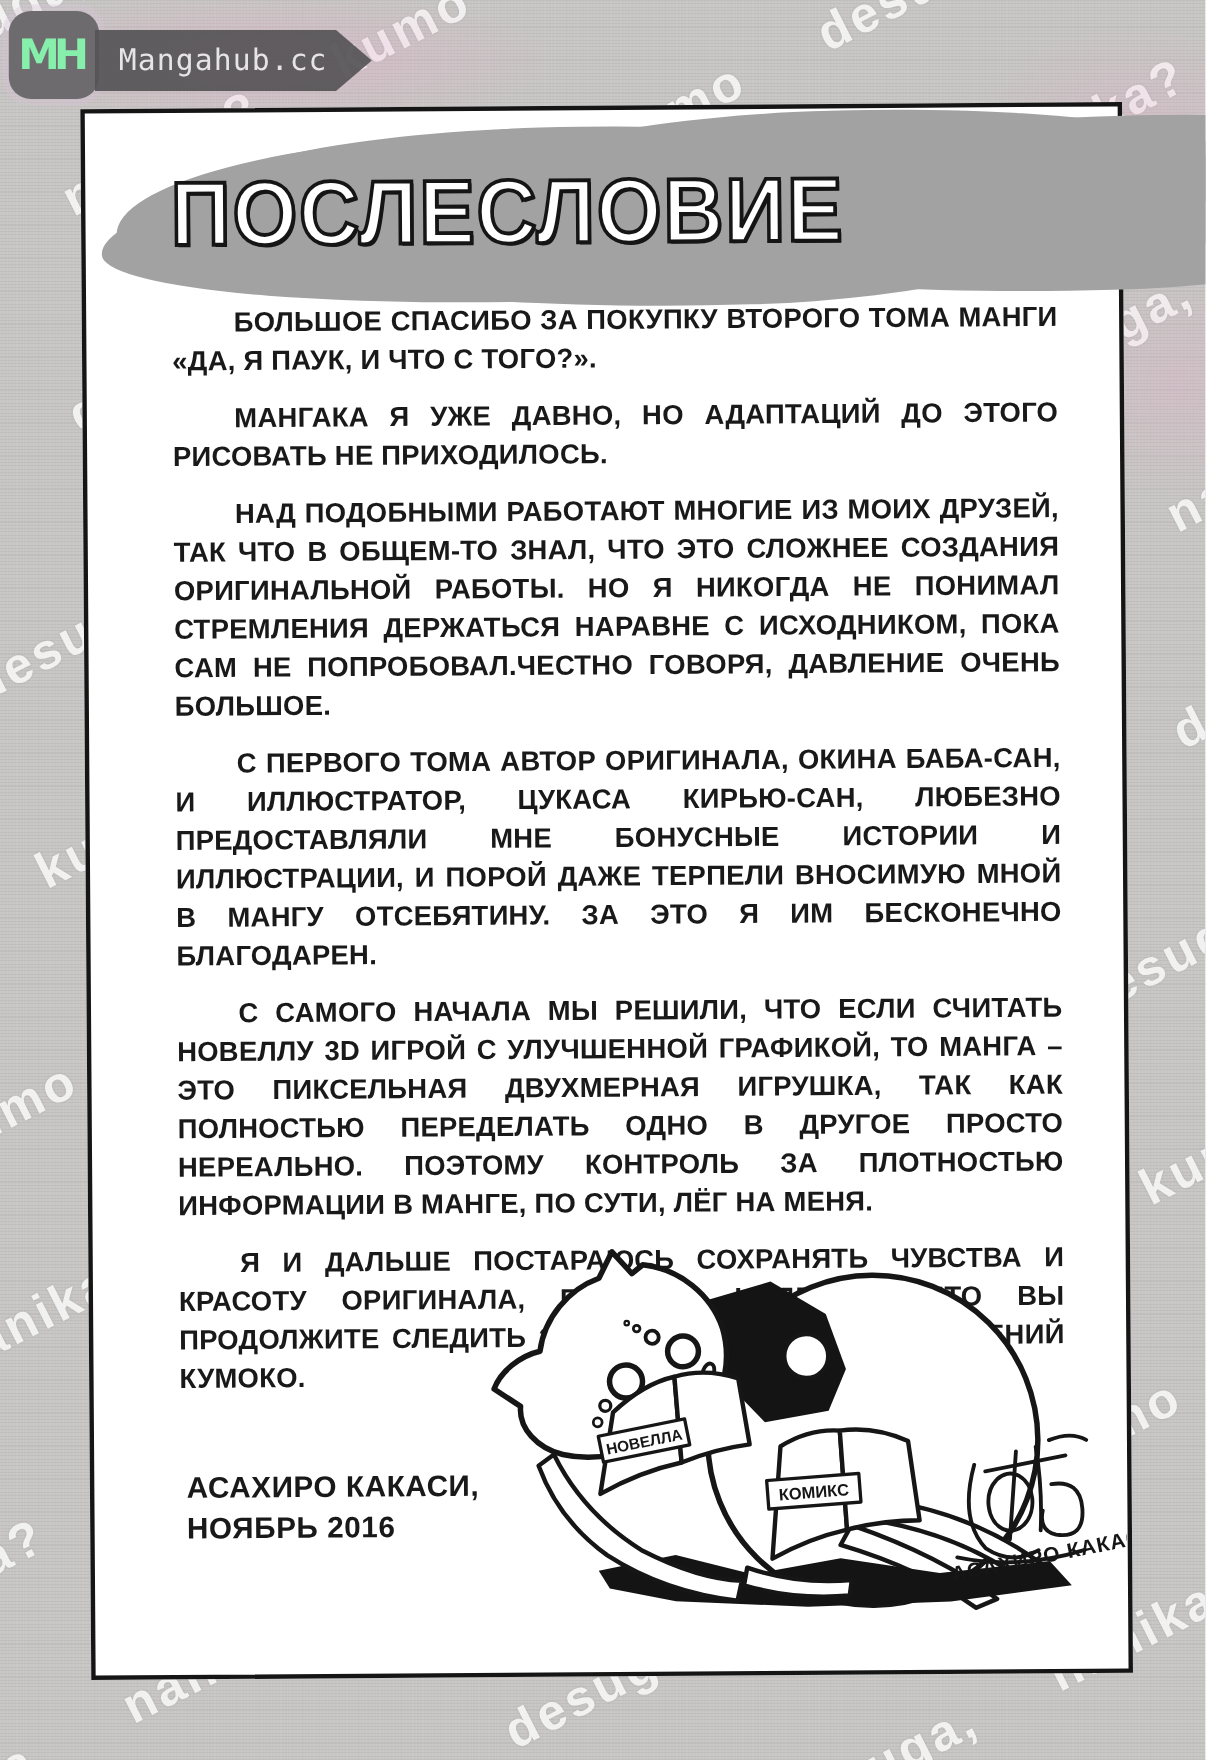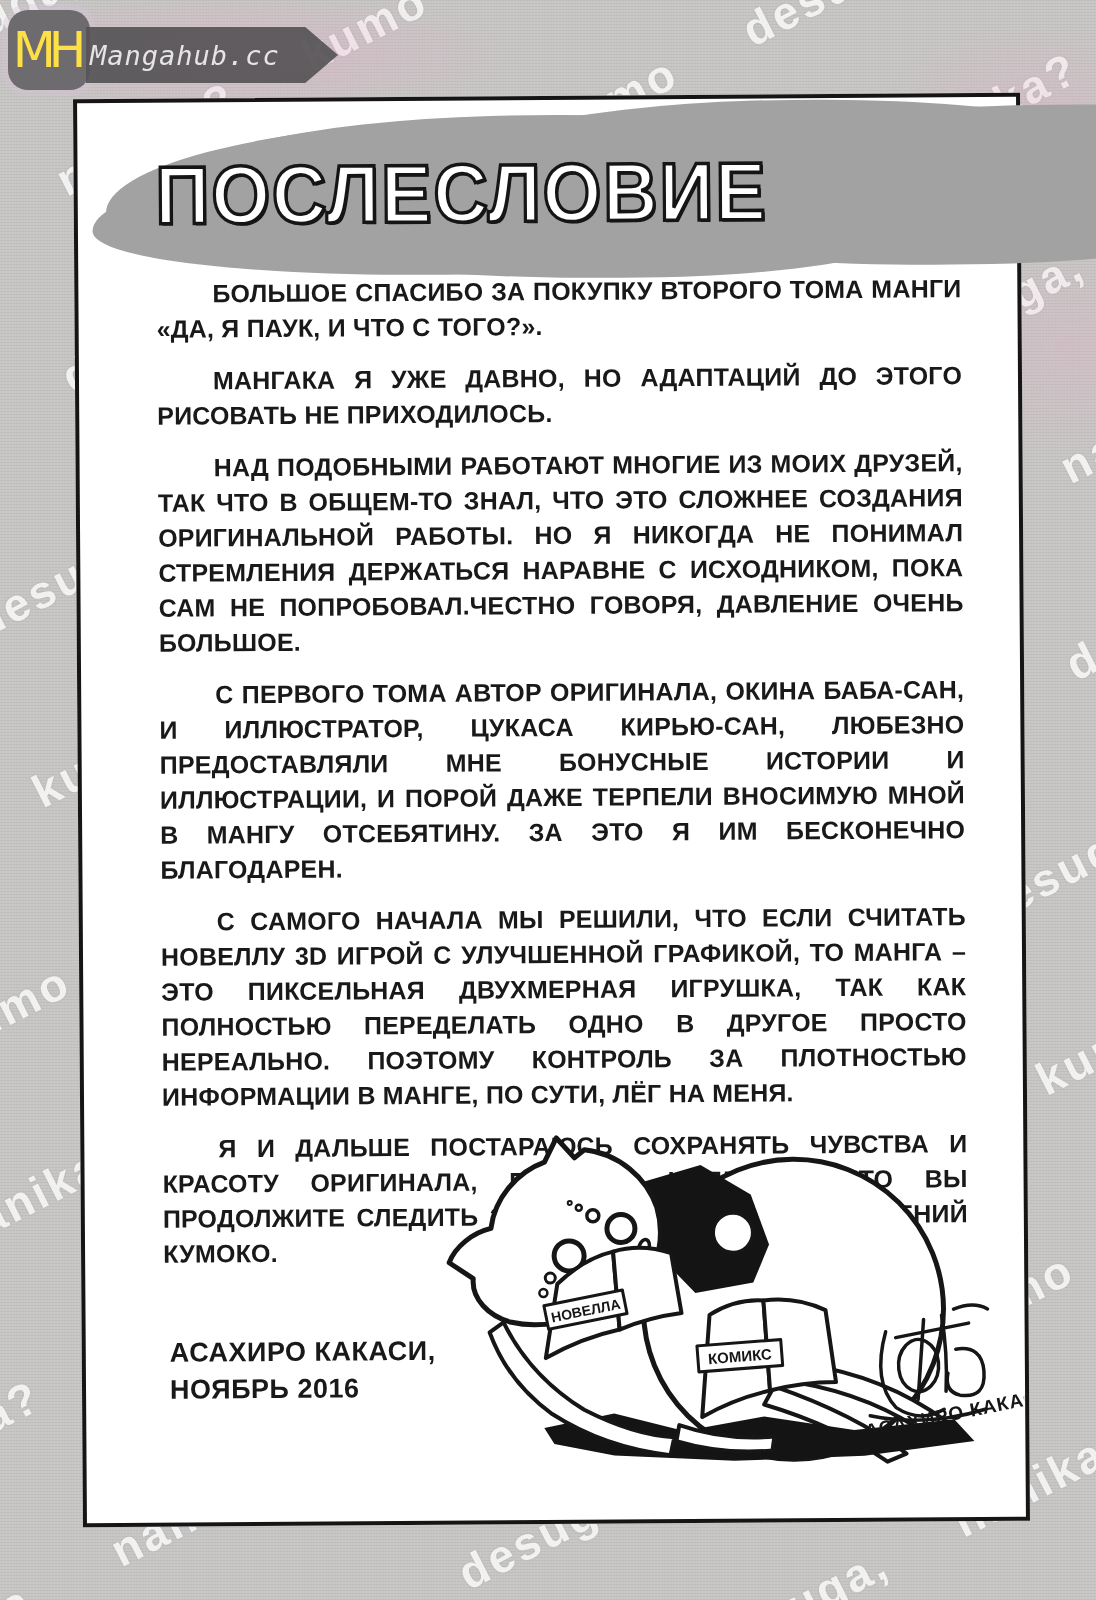--- a/index.html
+++ b/index.html
@@ -82,33 +82,32 @@
   .illus .ink{stroke:#161616; stroke-linejoin:round; stroke-linecap:round;}
   
   .logo{position:absolute; left:0; top:0; z-index:5; width:360px; height:100px;}
   .logo-badge{
     position:absolute; left:8px; top:10px; width:82px; height:80px;
     background:#6d6b6d; border-radius:20px;
     box-shadow:0 0 0 6px rgba(215,195,215,.35);
     display:flex; align-items:center; justify-content:center;
   }
   .logo-badge span{
-    color:#fde047; font-weight:normal; font-size:50px; letter-spacing:-.14em;
+    color:#86efac; font-weight:bold; font-size:38px; letter-spacing:-.14em;
     font-family:"DejaVu Sans",sans-serif; padding-right:6px;
   }
   .logo-banner{
     position:absolute; left:86px; top:27px; width:252px; height:56px;
     background:rgba(86,84,86,.92);
     clip-path:polygon(0 0, 87% 0, 100% 50%, 87% 100%, 0 100%);
     display:flex; align-items:center; justify-content:flex-start;
   }
   .logo-banner span{
-    margin-left:4px; color:#e6e4e6; font-size:27px; letter-spacing:1px;
+    margin-left:22px; color:#e6e4e6; font-size:27px; letter-spacing:1px;
     font-family:"DejaVu Sans Mono","Liberation Mono",monospace;
-    font-style:italic;
   }
 </style>
 </head>
 <body>
 
 <div class="page">
 
   <div class="wm-layer" id="wm">
       <div class="wm-row" style="top: 0px; left: 0px;">kumo desuga, nanika?  kumo desuga, nanika?  kumo desuga, nanika?  kumo desuga, nanika?  kumo desuga, nanika?</div>
       <div class="wm-row" style="top: 178px; left: -190px;">kumo desuga, nanika?  kumo desuga, nanika?  kumo desuga, nanika?  kumo desuga, nanika?  kumo desuga, nanika?</div>

